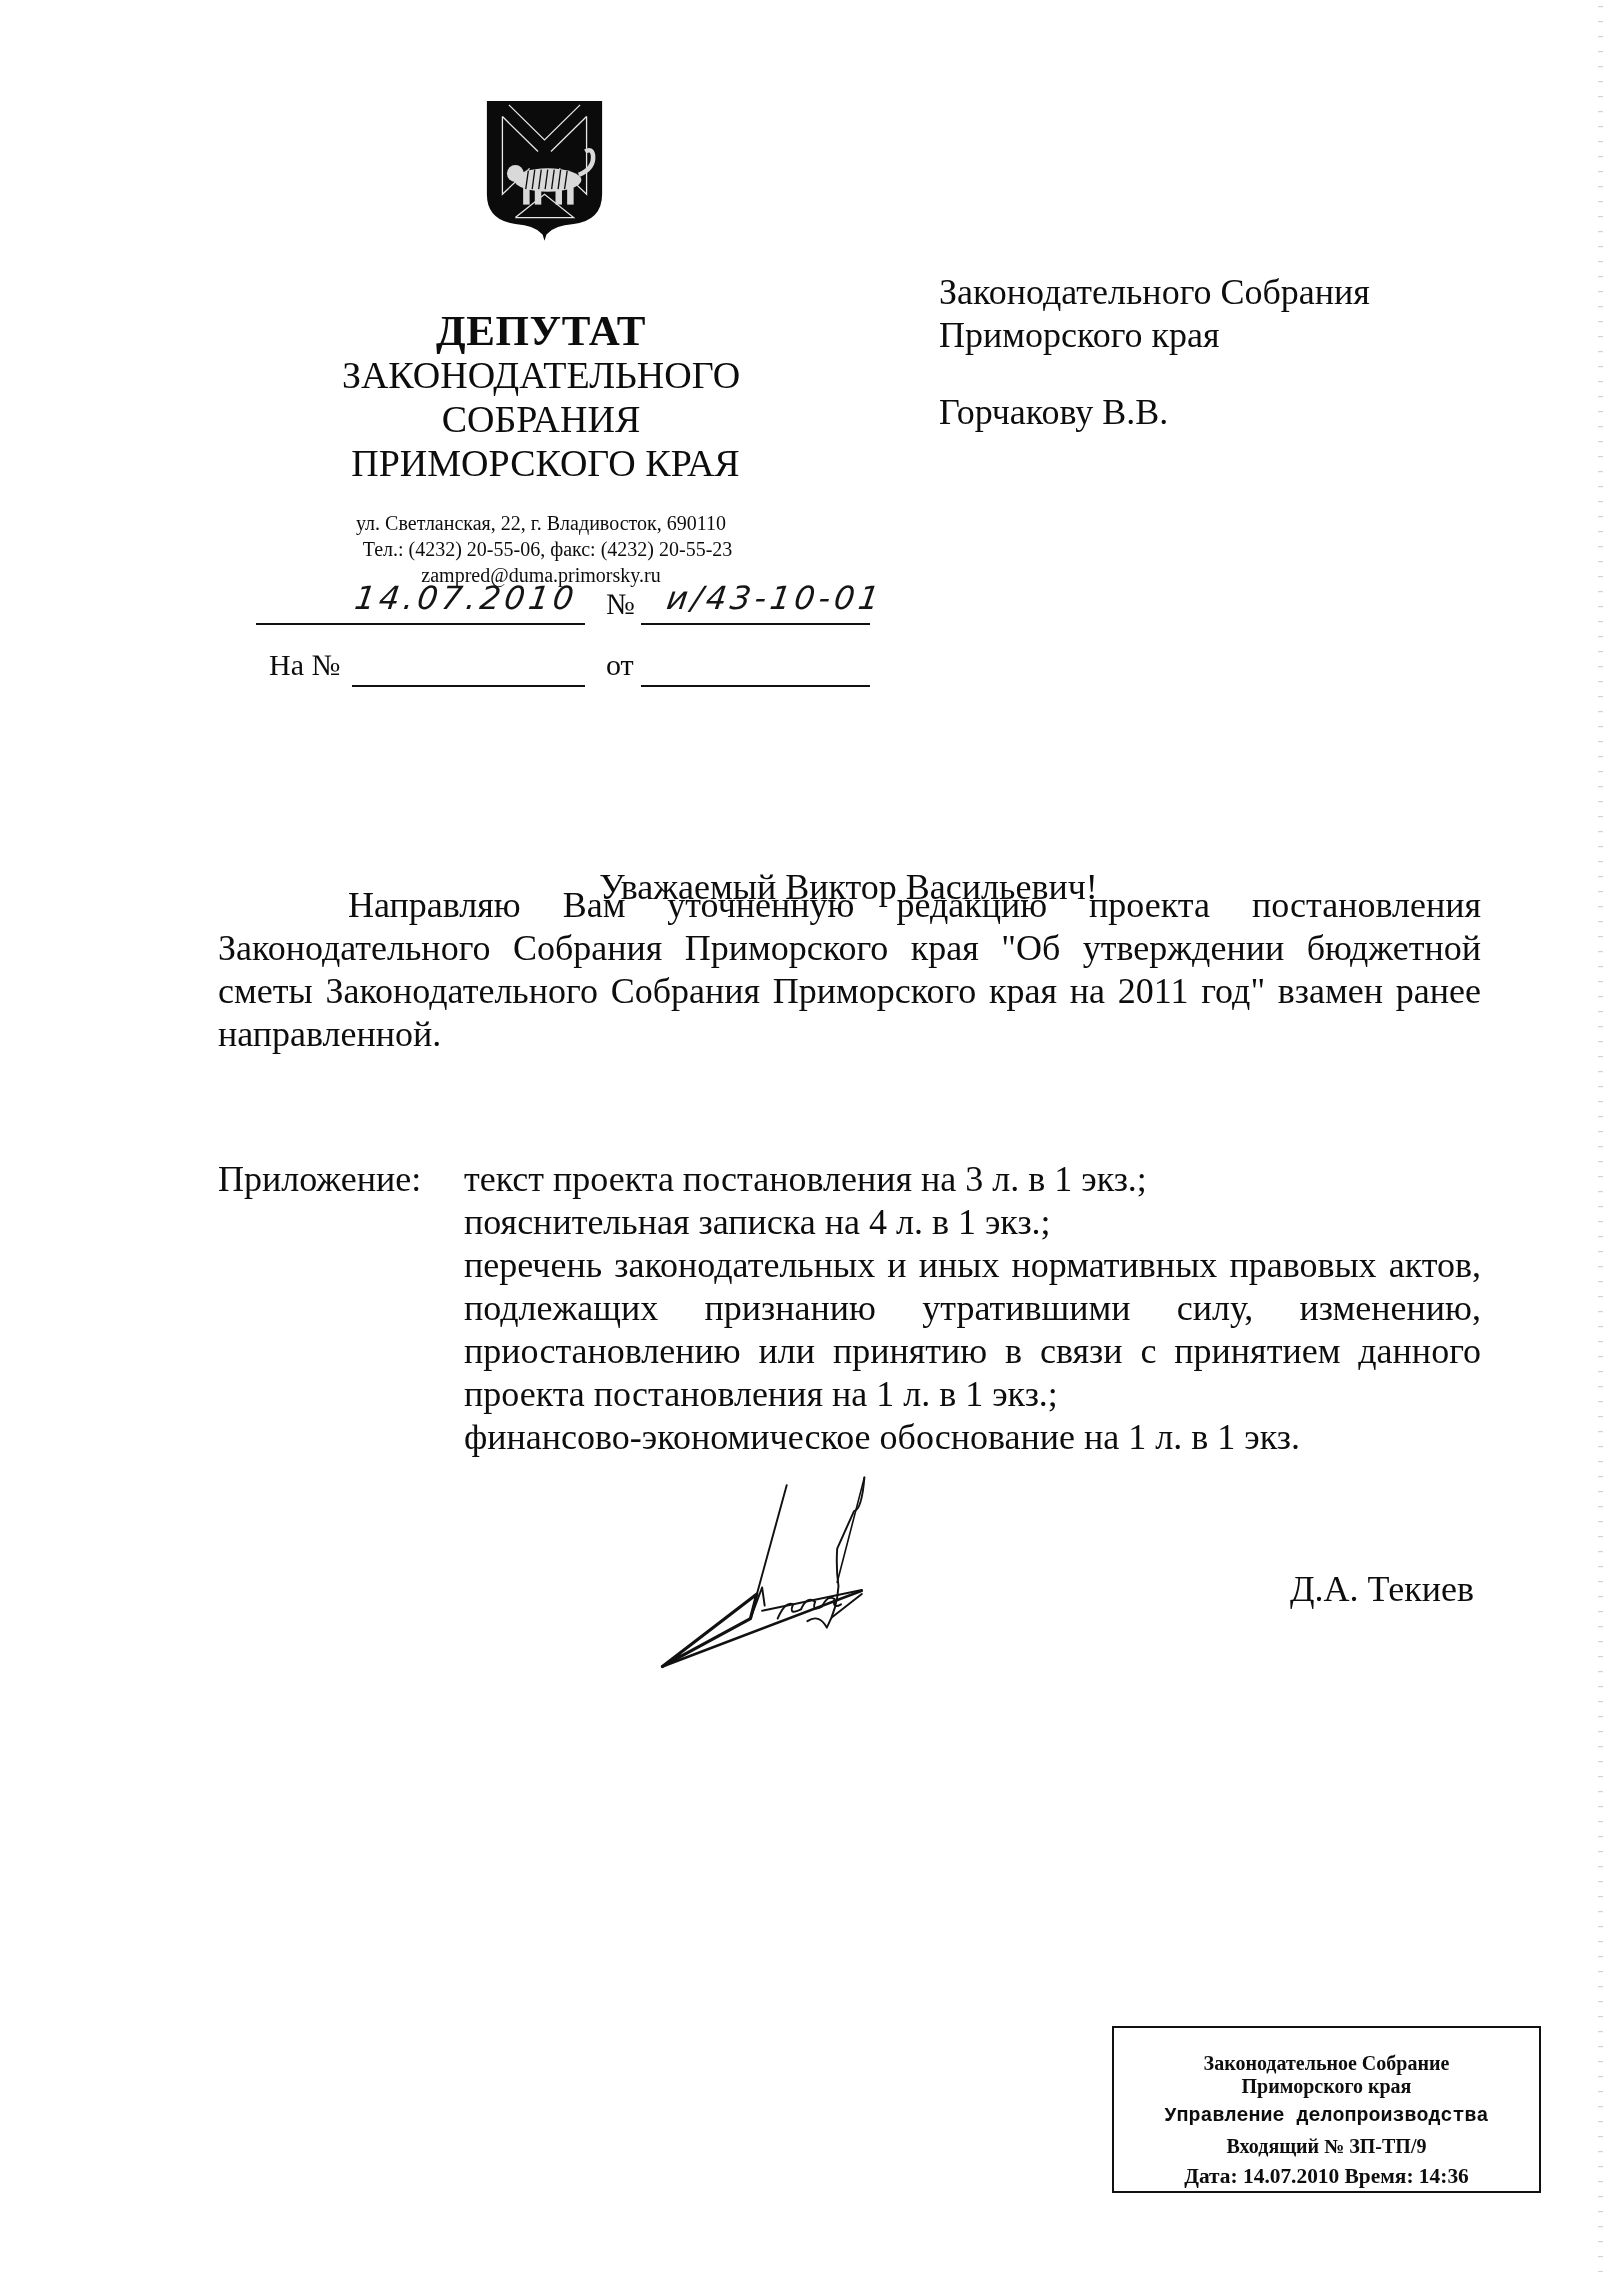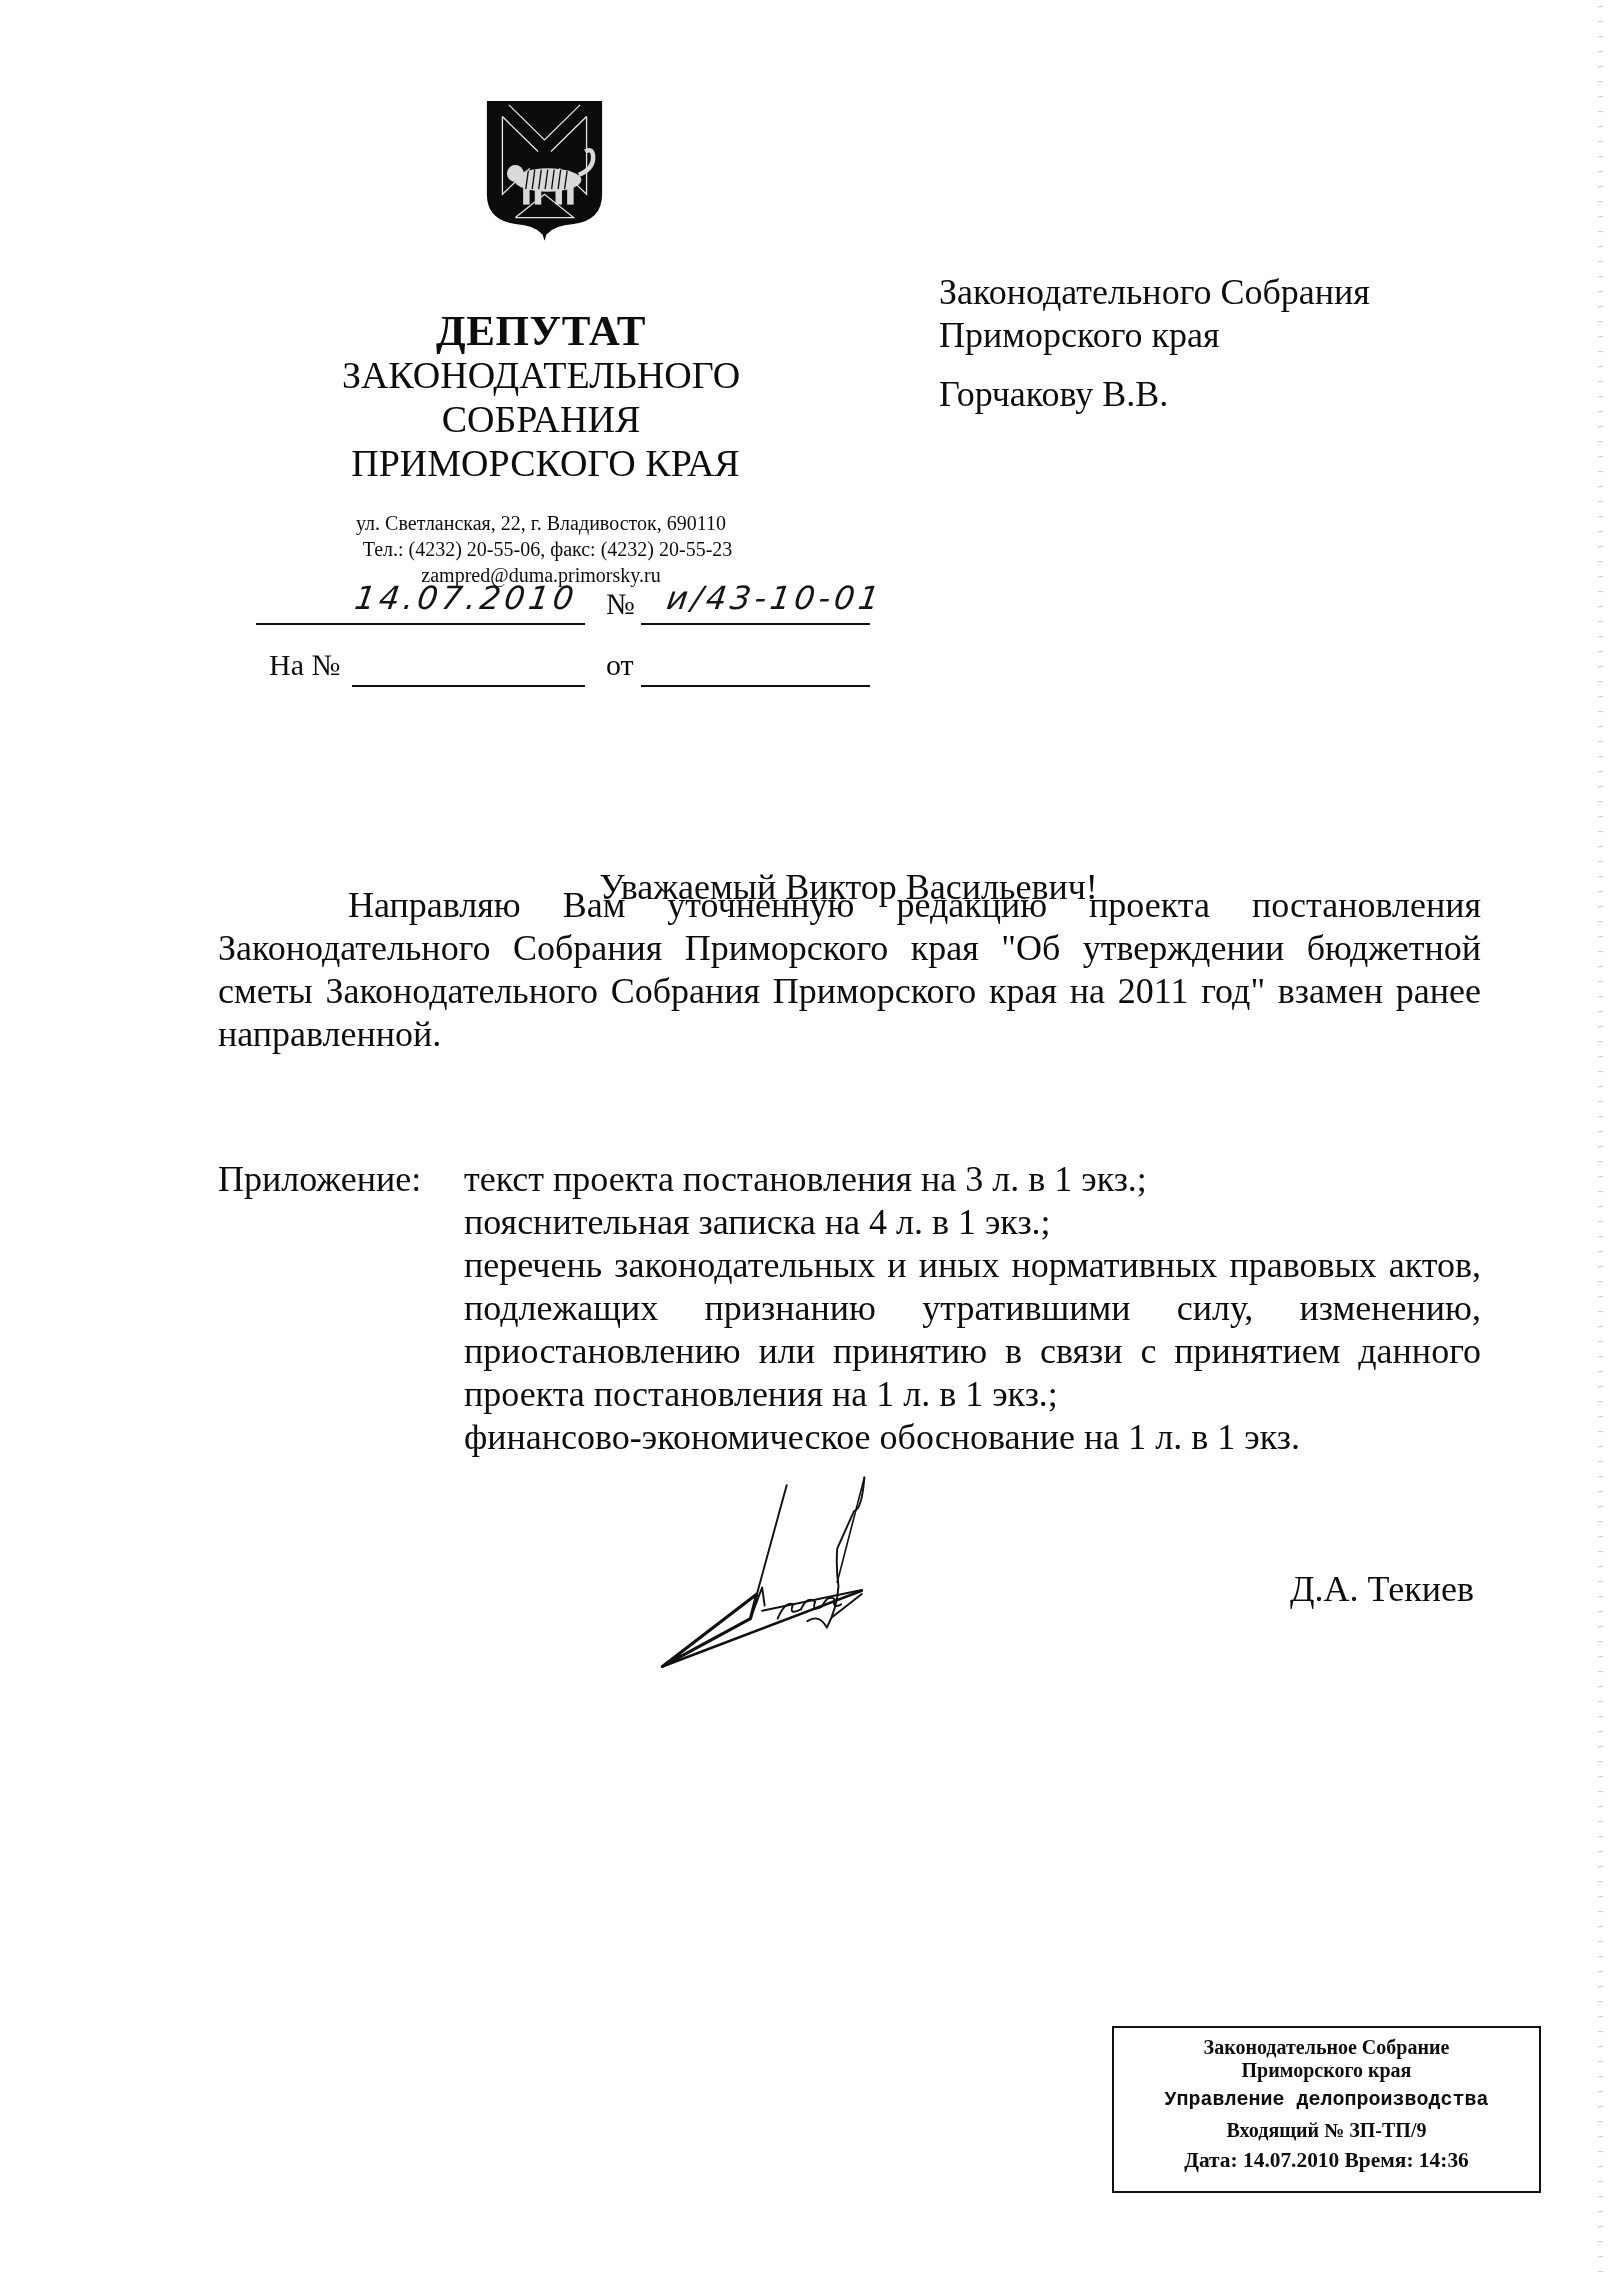--- a/index.html
+++ b/index.html
@@ -72,21 +72,21 @@
 
     
     .addressee {
       position: absolute;
       left: 939px;
       top: 271px;
       font-size: 36px;
       line-height: 43px;
     }
     .addressee .name {
-      margin-top: 16px;
+      margin-top: 34px;
     }
 
     
     .salutation {
       position: absolute;
       left: 207px;
       width: 1283px;
       top: 836px;
       text-align: center;
       font-size: 36px;
@@ -147,21 +147,21 @@
       left: 1112px;
       top: 2026px;
       width: 429px;
       height: 167px;
       border: 2.6px solid #111;
       text-align: center;
       font-weight: bold;
       font-size: 20px;
       box-sizing: border-box;
     }
-    .stamp .s1 { margin-top: 8px; line-height: 23px; }
+    .stamp .s1 { margin-top: 24px; line-height: 23px; }
     .stamp .s2 { line-height: 23px; }
     .stamp .s3 { margin-top: 3px; line-height: 30px; font-family: Liberation Mono, monospace; }
     .stamp .s4 { line-height: 30px; }
     .stamp .s5 { line-height: 31px; font-size: 21.4px; }
 
     
     .scan-edge {
       position: absolute;
       left: 1598px;
       top: 0;

